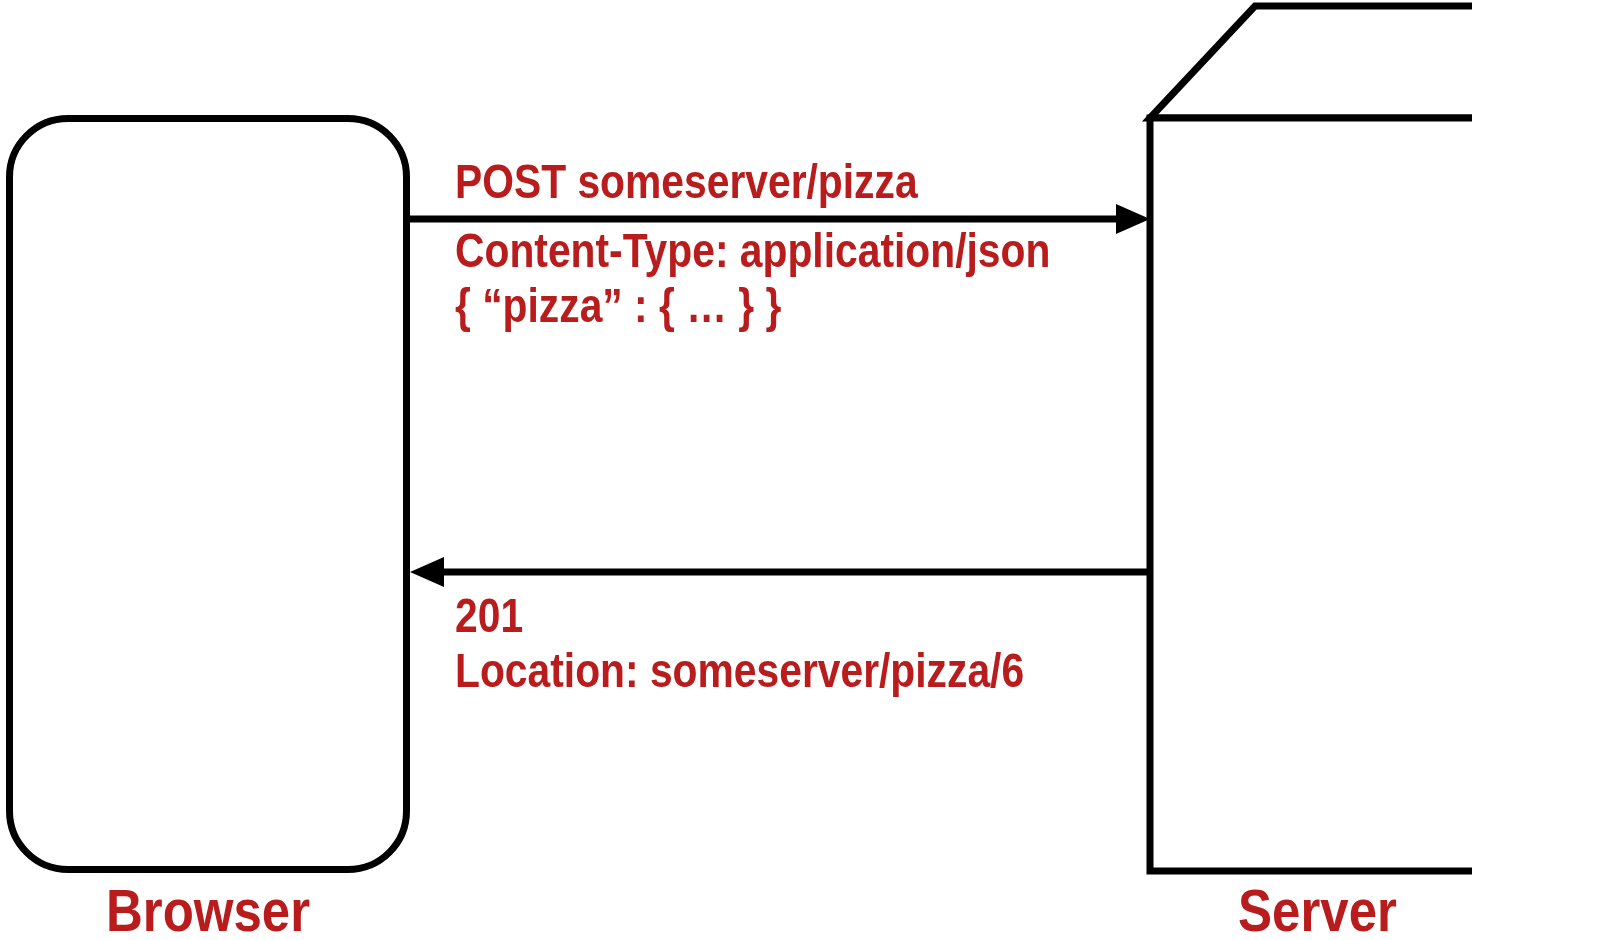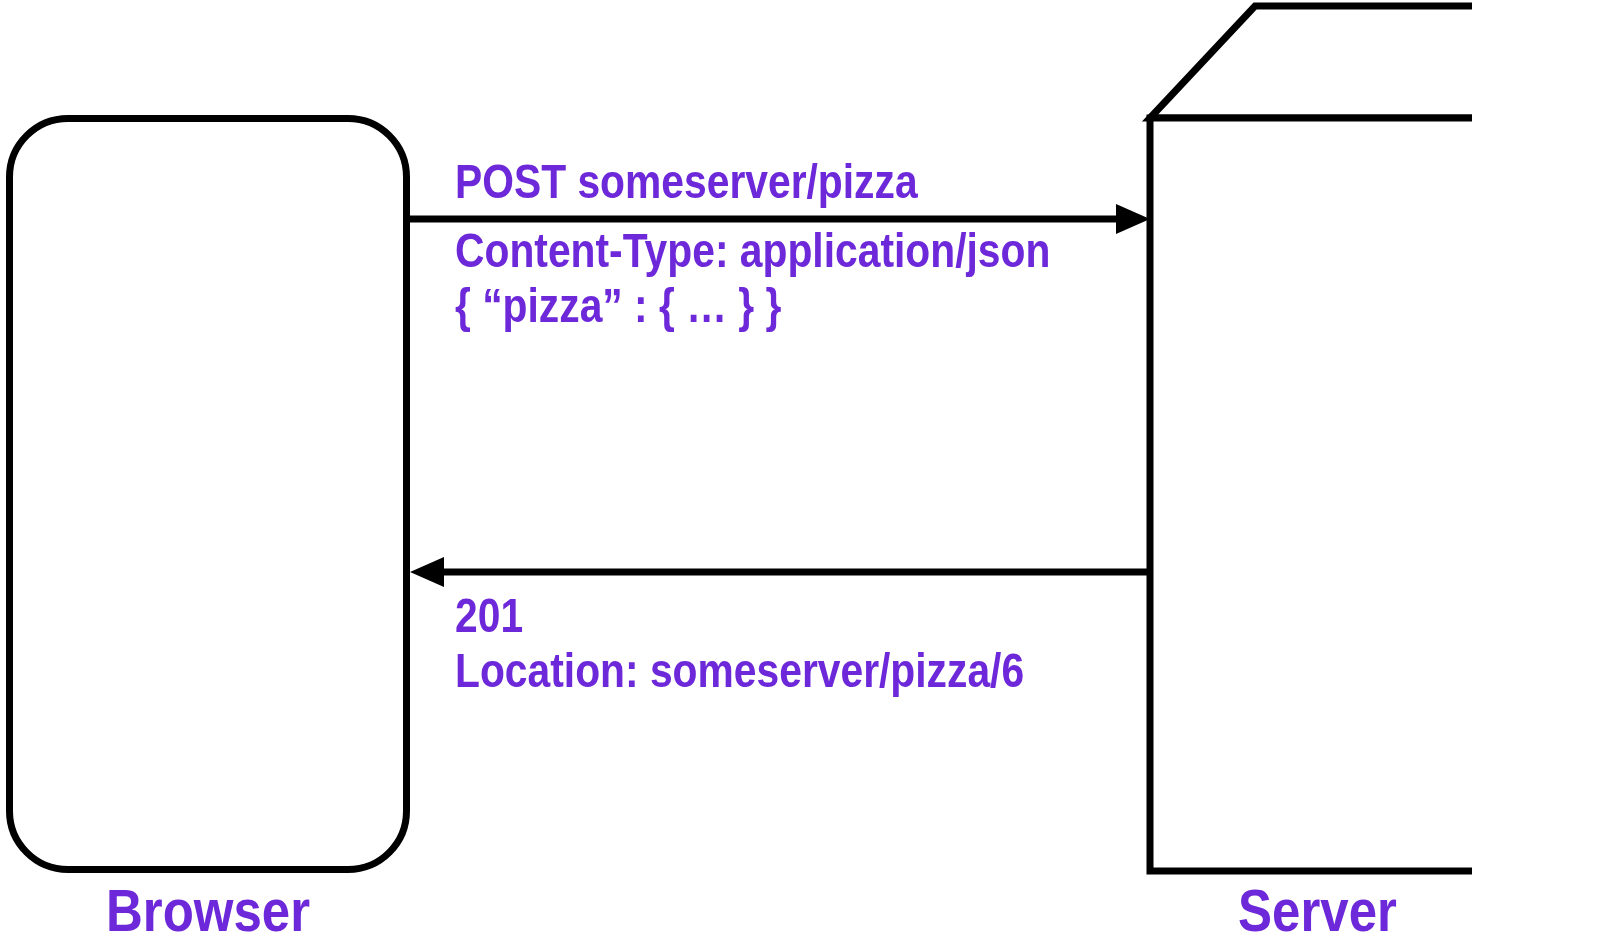--- a/index.html
+++ b/index.html
@@ -7,21 +7,21 @@
     padding: 0;
     background: #ffffff;
   }
   #canvas {
     position: relative;
     width: 1472px;
     height: 940px;
     background: #ffffff;
     overflow: hidden;
     font-family: "Liberation Sans", sans-serif;
-    color: #6d28d9;
+    color: #b91c1c;
   }
   .node-box {
     position: absolute;
     background: #ffffff;
     border: 7px solid #000000;
     box-sizing: border-box;
   }
   #browser-box {
     left: 6px;
     top: 115px;

